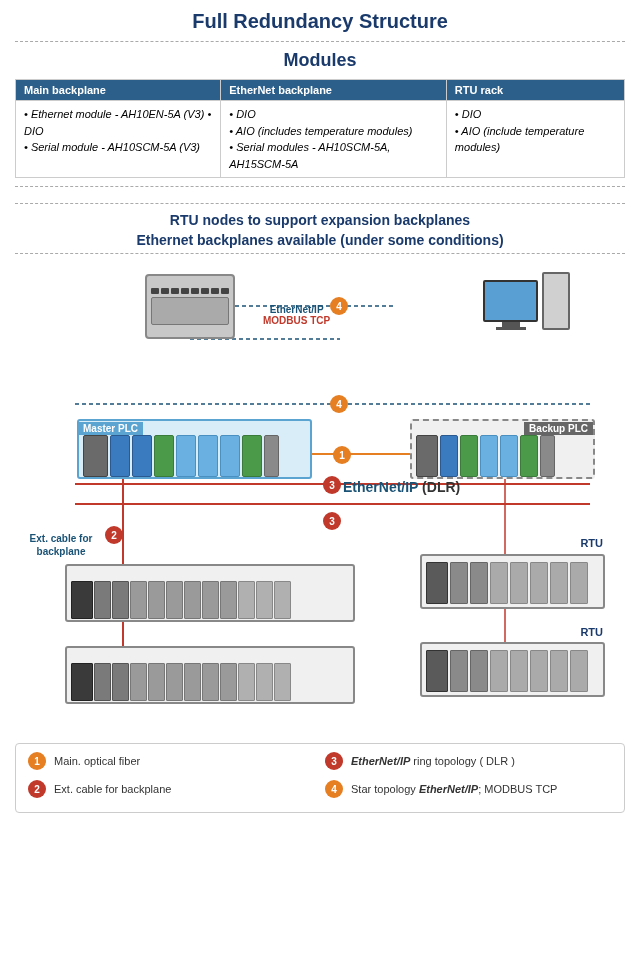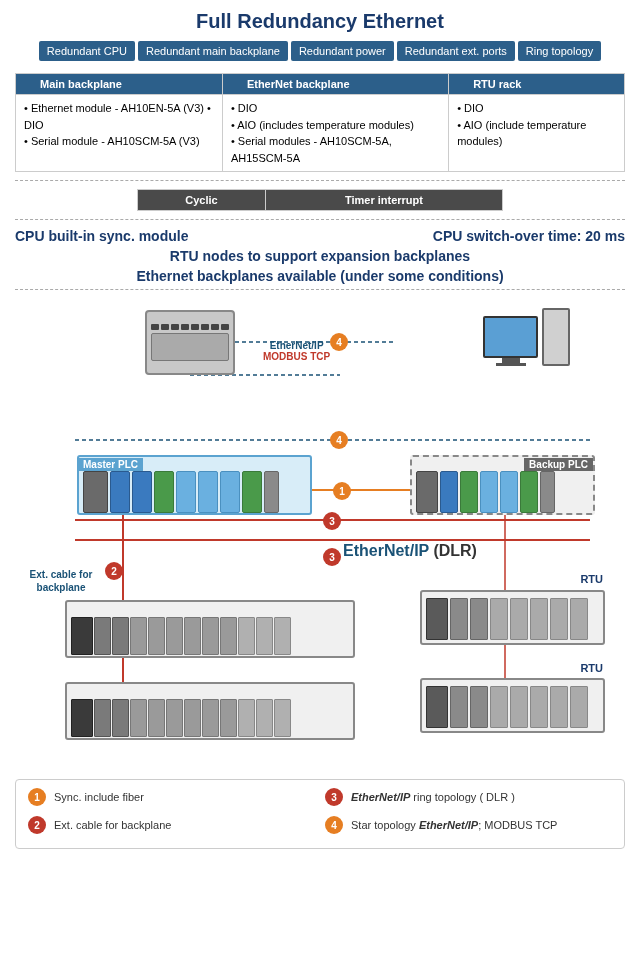--- a/index.html
+++ b/index.html
@@ -48,29 +48,30 @@
     }
     .modules-table {
       width: 100%;
       border-collapse: collapse;
       margin-bottom: 8px;
       font-size: 11px;
     }
     .modules-table th {
       background: #2c5f8a;
       color: #fff;
-      padding: 4px 24px;
+      padding: 4px 8px;
       text-align: left;
       border: 1px solid #ccc;
     }
     .modules-table td {
       padding: 5px 8px;
       border: 1px solid #ccc;
       vertical-align: top;
       line-height: 1.5;
+      font-style: italic;
     }
     .tasks-section {
       border-top: 1px dashed #aaa;
       padding-top: 8px;
       margin-bottom: 8px;
     }
     .tasks-table {
       width: 60%;
       margin: 0 auto 8px;
       border-collapse: collapse;
@@ -162,30 +163,24 @@
       display: grid;
       grid-template-columns: 1fr 1fr;
       gap: 4px 10px;
     }
   </style>
 </head>
 <body>
 
 <div class="page-container">
 
-  <div class="main-title">Full Redundancy Ethernet</div>
-
-  <div class="top-badges">
-    <div class="badge">Redundant CPU</div>
-    <div class="badge">Redundant main backplane</div>
-    <div class="badge">Redundant power</div>
-    <div class="badge">Redundant ext. ports</div>
-    <div class="badge">Ring topology</div>
-  </div>
-
+  <div class="main-title">Full Redundancy Structure</div>
+
+
+  <div class="section-title">Modules</div>
   <table class="modules-table">
     <thead>
       <tr>
         <th>Main backplane</th>
         <th>EtherNet backplane</th>
         <th>RTU rack</th>
       </tr>
     </thead>
     <tbody>
       <tr>
@@ -200,35 +195,23 @@
         </td>
         <td>
           <div>• DIO</div>
           <div>• AIO (include temperature modules)</div>
         </td>
       </tr>
     </tbody>
   </table>
 
   <div class="tasks-section">
-    <table class="tasks-table">
-      <thead>
-        <tr>
-          <th>Cyclic</th>
-          <th>Timer interrupt</th>
-        </tr>
-      </thead>
-    </table>
   </div>
 
   <div class="features-section">
-    <div class="feature-row">
-      <div class="feature-item">CPU built-in sync. module</div>
-      <div class="feature-item">CPU switch-over time: 20 ms</div>
-    </div>
     <div class="feature-full">RTU nodes to support expansion backplanes</div>
     <div class="feature-full">Ethernet backplanes available (under some conditions)</div>
   </div>
 
   <div class="diagram-section">
     <div class="diagram-inner">
 
       <svg class="lines-svg">
 
         <line x1="220" y1="42" x2="380" y2="42" stroke="#1a5276" stroke-width="1.5" stroke-dasharray="4,3"></line>
@@ -282,21 +265,21 @@
       </div>
 
       <div style="position:absolute;left:315px;top:33px;width:18px;height:18px;border-radius:50%;background:#e67e22;color:#fff;font-size:10px;font-weight:bold;display:flex;align-items:center;justify-content:center;">4</div>
 
       <div style="position:absolute;left:315px;top:131px;width:18px;height:18px;border-radius:50%;background:#e67e22;color:#fff;font-size:10px;font-weight:bold;display:flex;align-items:center;justify-content:center;">4</div>
 
       <div style="position:absolute;left:318px;top:182px;width:18px;height:18px;border-radius:50%;background:#e67e22;color:#fff;font-size:10px;font-weight:bold;display:flex;align-items:center;justify-content:center;">1</div>
 
       <div style="position:absolute;left:308px;top:212px;width:18px;height:18px;border-radius:50%;background:#c0392b;color:#fff;font-size:10px;font-weight:bold;display:flex;align-items:center;justify-content:center;">3</div>
 
-      <div style="position:absolute;left:328px;top:215px;font-size:16px;font-weight:bold;color:#1a5276;margin-top:27px;">
+      <div style="position:absolute;left:328px;top:215px;font-size:14px;font-weight:bold;color:#1a5276;">
         <span>EtherNet/IP</span><span style="color:#333;"> (DLR)</span>
       </div>
 
       <div style="position:absolute;left:308px;top:248px;width:18px;height:18px;border-radius:50%;background:#c0392b;color:#fff;font-size:10px;font-weight:bold;display:flex;align-items:center;justify-content:center;">3</div>
 
       <div style="position:absolute;left:90px;top:262px;width:18px;height:18px;border-radius:50%;background:#c0392b;color:#fff;font-size:10px;font-weight:bold;display:flex;align-items:center;justify-content:center;">2</div>
 
       <div style="position:absolute;left:5px;top:268px;font-size:10px;font-weight:bold;color:#1a5276;text-align:center;width:82px;line-height:1.3;">Ext. cable for backplane</div>
 
       <div style="position:absolute;left:63px;top:158px;font-size:10px;font-weight:bold;color:#fff;background:#5ba3d0;padding:1px 5px;z-index:3;">Master PLC</div>
@@ -397,21 +380,21 @@
         </div>
       </div>
 
     </div>
   </div>
 
   <div class="legend-section">
     <div class="legend-grid">
       <div class="legend-row">
         <div class="legend-badge legend-orange">1</div>
-        <span class="legend-text">Sync. include fiber</span>
+        <span class="legend-text">Main. optical fiber</span>
       </div>
       <div class="legend-row">
         <div class="legend-badge legend-red">3</div>
         <span class="legend-text">
           <span class="bold" style="font-style:italic;">EtherNet/IP</span> <span>ring topology ( DLR )</span>
         </span>
       </div>
       <div class="legend-row">
         <div class="legend-badge legend-red">2</div>
         <span class="legend-text">Ext. cable for backplane</span>

